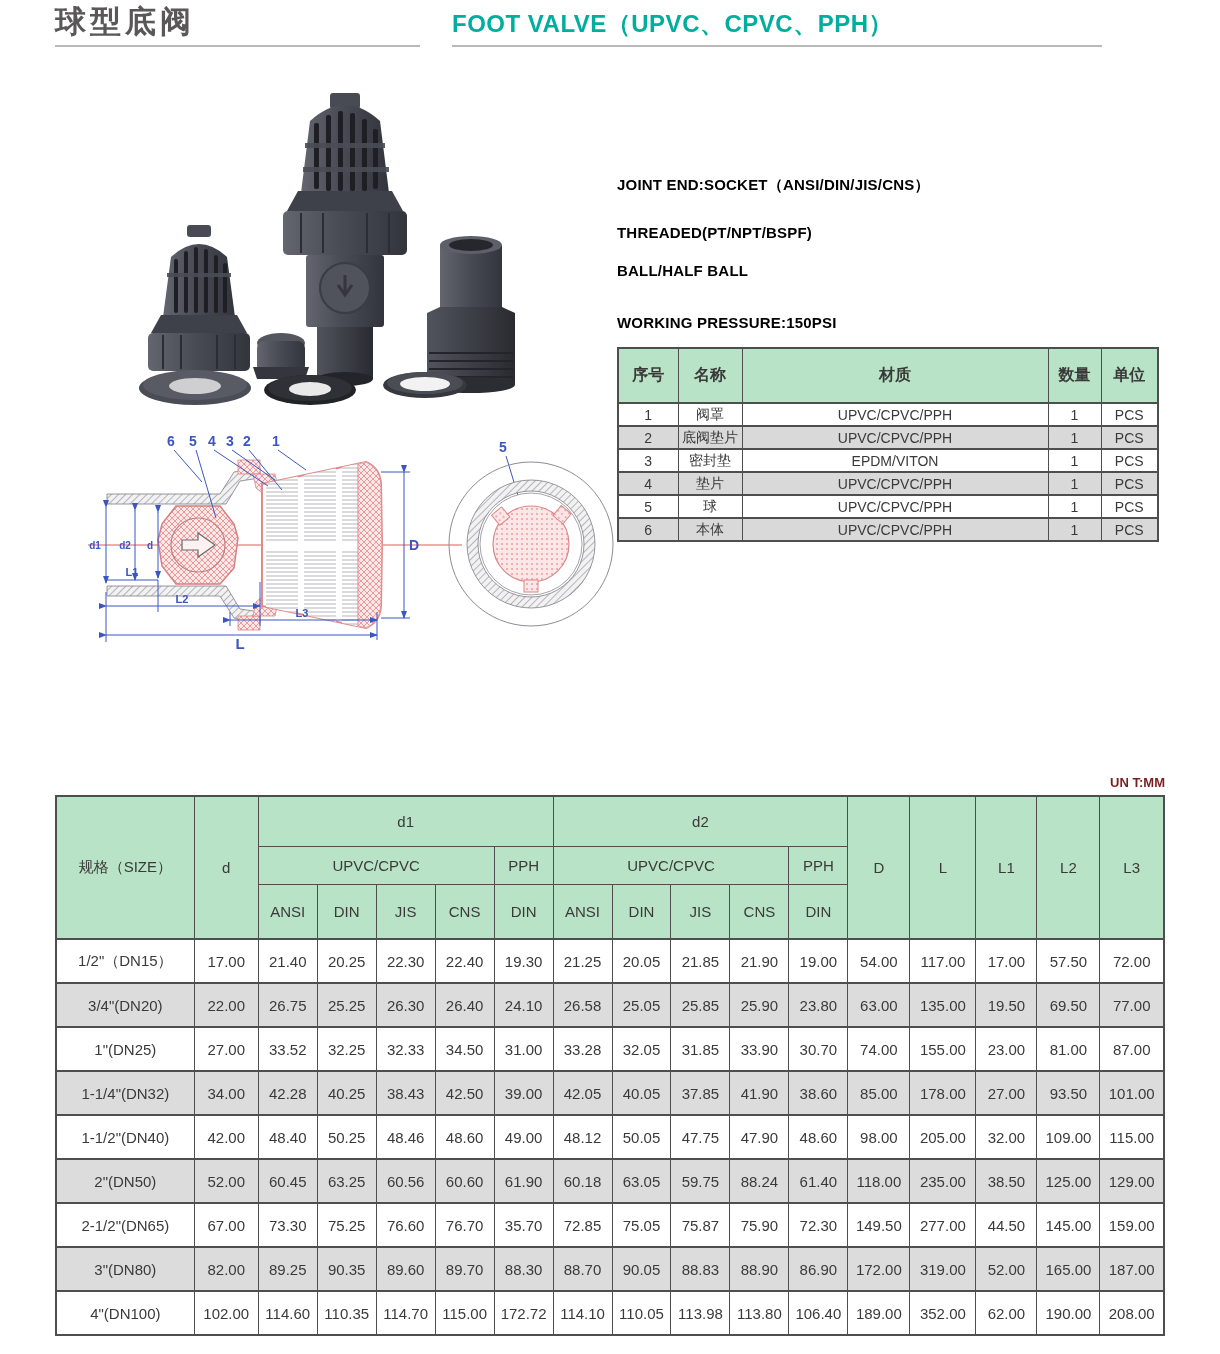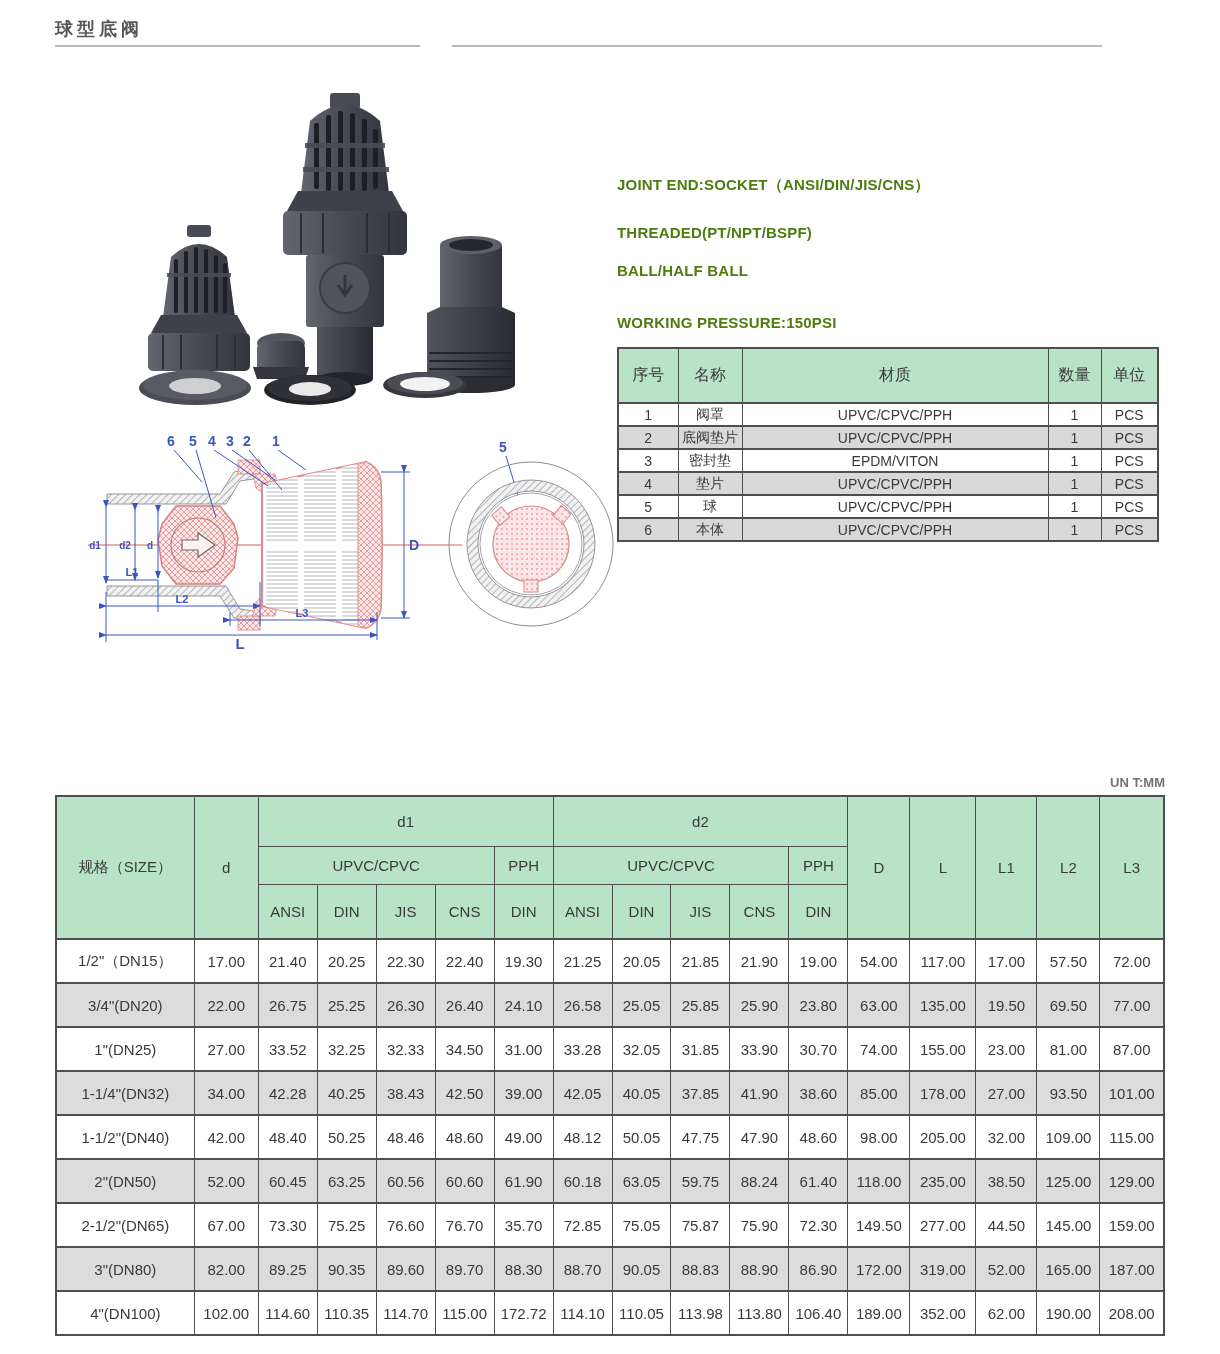--- a/index.html
+++ b/index.html
@@ -1,67 +1,68 @@
 <!DOCTYPE html>
 <html><head>
 <meta charset="utf-8">
 <style>
   * { margin:0; padding:0; box-sizing:border-box; }
   html,body { background:#fff; }
   body { font-family:"Liberation Sans", sans-serif; color:#3a3a3a; }
   .page { position:relative; width:1220px; height:1354px; background:#fff; overflow:hidden; }
 
   
-  .title-cn { position:absolute; left:55px; top:17px; font-size:18px; font-weight:bold;
+  .title-cn { position:absolute; left:55px; top:1px; font-size:31px; font-weight:bold;
               color:#595757; letter-spacing:4px; }
   .title-en { position:absolute; left:452px; top:8px; font-size:24px; font-weight:bold;
               color:#00AE9E; letter-spacing:0.5px; }
   .rule { position:absolute; top:45px; height:2px; background:#b9b9b9; }
   .rule-left  { left:55px;  width:365px; }
   .rule-right { left:452px; width:650px; }
 
   
   .photo   { position:absolute; left:95px; top:85px; }
   .diagram { position:absolute; left:70px; top:422px; }
 
   
-  .spec-line { position:absolute; left:617px; font-size:15px; font-weight:bold; color:#4d7c0f;
+  .spec-line { position:absolute; left:617px; font-size:15px; font-weight:bold; color:#000000;
                letter-spacing:0.2px; white-space:nowrap; }
 
   
   .parts-table { position:absolute; left:617px; top:347px; width:540px;
                  border-collapse:collapse; table-layout:fixed; text-align:center; }
   .parts-table th, .parts-table td { border:1px solid #4e4e4e; }
-  .parts-table thead th { background:#B9E3C6; height:55px; font-size:16px; font-weight:normal; color:#3a3a3a; }
+  .parts-table thead th { background:#B9E3C6; height:55px; font-size:16px; font-weight:bold; color:#3a3a3a; }
   .parts-table tbody td { height:23px; font-size:14px; border-top-width:2px; }
   .parts-table tbody tr.alt td { background:#D9D9D9; }
   .parts-table { border:2px solid #4e4e4e; }
 
   
   .unit-note { position:absolute; left:1000px; top:775px; width:165px; text-align:right;
-               font-size:13px; font-weight:bold; color:#737373; }
+               font-size:13px; font-weight:bold; color:#7f1d1d; }
 
   
   .dim-table { position:absolute; left:55px; top:795px; width:1110px;
                border-collapse:collapse; table-layout:fixed; text-align:center; }
   .dim-table th, .dim-table td { border:1px solid #4e4e4e; overflow:hidden; }
   .dim-table thead th { background:#B9E3C6; font-weight:normal; font-size:15px; color:#3a3a3a; }
   .dim-table thead tr.h1 th { height:50px; }
   .dim-table thead tr.h2 th { height:38px; }
   .dim-table thead tr.h3 th { height:55px; }
   .dim-table tbody td { height:44px; font-size:15px; border-top-width:2px; }
   .dim-table tbody tr.alt td { background:#DCDCDC; }
   .dim-table { border:2px solid #4e4e4e; }
 </style>
 </head>
 <body>
 
 <div class="page">
 
   <div class="title-cn">球型底阀</div>
+  <div class="title-en">FOOT VALVE（UPVC、CPVC、PPH）</div>
   <div class="rule rule-left"></div>
   <div class="rule rule-right"></div>
 
   <svg class="photo" width="430" height="325" viewBox="0 0 430 325">
     <defs>
       <linearGradient id="gm" x1="0" y1="0" x2="1" y2="0">
         <stop offset="0" stop-color="#63656f"></stop>
           <stop offset="0.45" stop-color="#4a4c55"></stop>
           <stop offset="1" stop-color="#33353d"></stop>
       </linearGradient>

